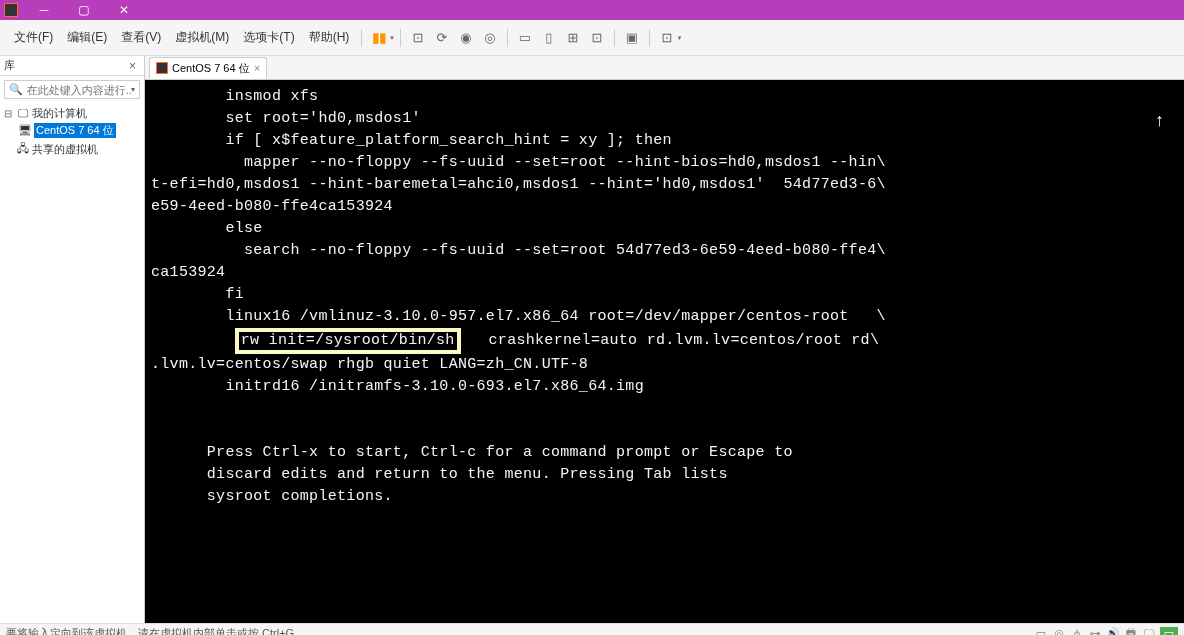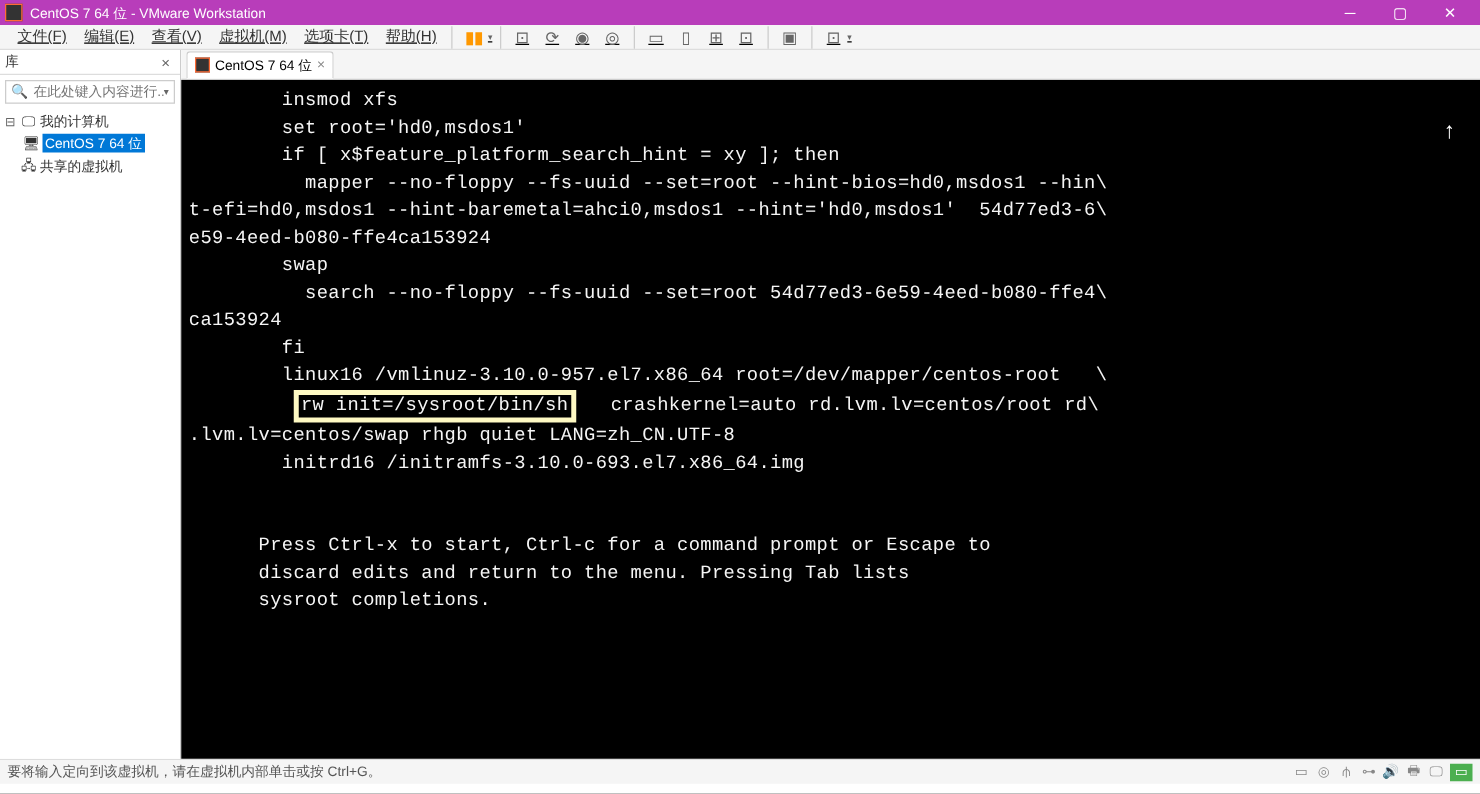--- a/index.html
+++ b/index.html
@@ -5,21 +5,21 @@
 * { margin: 0; padding: 0; box-sizing: border-box; }
 body { font-family: "Segoe UI", Tahoma, sans-serif; font-size: 12px; background: #fff; width: 1184px; height: 635px; overflow: hidden; }
 
 
 .titlebar { background: #b83dba; height: 20px; display: flex; align-items: center; color: #fff; padding: 0 4px; }
 .titlebar .app-icon { width: 14px; height: 14px; border: 1px solid #ff6b35; background: #333; margin-right: 6px; }
 .titlebar .title { flex: 1; font-size: 11px; }
 .titlebar .winbtn { width: 40px; text-align: center; cursor: pointer; font-size: 12px; line-height: 20px; }
 
 
-.menubar { background: #f5f5f5; height: 20px; display: flex; align-items: center; border-bottom: 1px solid #ddd; padding: 0 8px; gap: 2px; text-decoration: underline; }
+.menubar { background: #f5f5f5; height: 36px; display: flex; align-items: center; border-bottom: 1px solid #ddd; padding: 0 8px; gap: 2px; }
 .menubar .menuitem { padding: 2px 6px; cursor: pointer; font-size: 12px; color: #333; }
 .menubar .sep { width: 1px; height: 18px; background: #ccc; margin: 0 4px; }
 .menubar .toolbtn { width: 22px; height: 22px; display: flex; align-items: center; justify-content: center; cursor: pointer; color: #666; font-size: 13px; }
 .menubar .toolbtn.orange { color: #ff9800; font-weight: bold; }
 .menubar .dropdown-arrow { font-size: 7px; margin-left: -2px; color: #666; }
 
 
 .main { display: flex; height: 567px; }
 
 
@@ -54,21 +54,20 @@
 .statusbar { height: 20px; background: #f5f5f5; border-top: 1px solid #ddd; display: flex; align-items: center; padding: 0 6px; font-size: 11px; color: #555; }
 .statusbar .status-text { flex: 1; }
 .statusbar .tray { display: flex; gap: 4px; align-items: center; }
 .statusbar .tray-icon { width: 14px; height: 14px; display: flex; align-items: center; justify-content: center; font-size: 11px; color: #888; }
 </style>
 </head>
 <body>
 
 <div class="titlebar">
   <div class="app-icon"></div>
-  <div class="title">CentOS 7 64 位 - VMware Workstation</div>
   <div class="winbtn">─</div>
   <div class="winbtn">▢</div>
   <div class="winbtn">✕</div>
 </div>
 
 <div class="menubar">
   <span class="menuitem">文件(F)</span>
   <span class="menuitem">编辑(E)</span>
   <span class="menuitem">查看(V)</span>
   <span class="menuitem">虚拟机(M)</span>
@@ -133,21 +132,21 @@
       </div>
     </div>
     <div class="console-wrap">
       <span class="up-arrow">↑</span>
 <div class="console"><span>        insmod xfs</span>
 <span>        set root='hd0,msdos1'</span>
 <span>        if [ x$feature_platform_search_hint = xy ]; then</span>
 <span>          mapper --no-floppy --fs-uuid --set=root --hint-bios=hd0,msdos1 --hin\</span>
 <span>t-efi=hd0,msdos1 --hint-baremetal=ahci0,msdos1 --hint='hd0,msdos1'  54d77ed3-6\</span>
 <span>e59-4eed-b080-ffe4ca153924</span>
-<span>        swap</span>
+<span>        else</span>
 <span>          search --no-floppy --fs-uuid --set=root 54d77ed3-6e59-4eed-b080-ffe4\</span>
 <span>ca153924</span>
 <span>        fi</span>
 <span>        linux16 /vmlinuz-3.10.0-957.el7.x86_64 root=/dev/mapper/centos-root   \</span>
 <span>         </span><span class="highlight-box">rw init=/sysroot/bin/sh</span><span>   crashkernel=auto rd.lvm.lv=centos/root rd\</span>
 <span>.lvm.lv=centos/swap rhgb quiet LANG=zh_CN.UTF-8</span>
 <span>        initrd16 /initramfs-3.10.0-693.el7.x86_64.img</span>
 <span></span>
 <span></span>
 <span>      Press Ctrl-x to start, Ctrl-c for a command prompt or Escape to</span>

